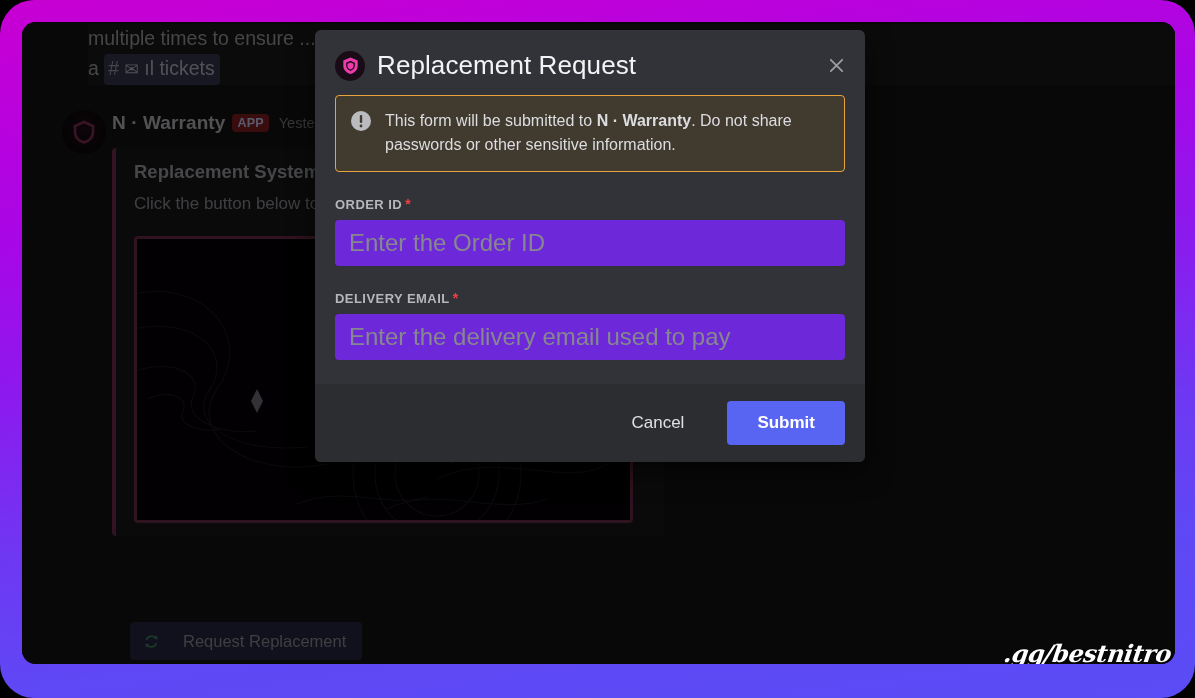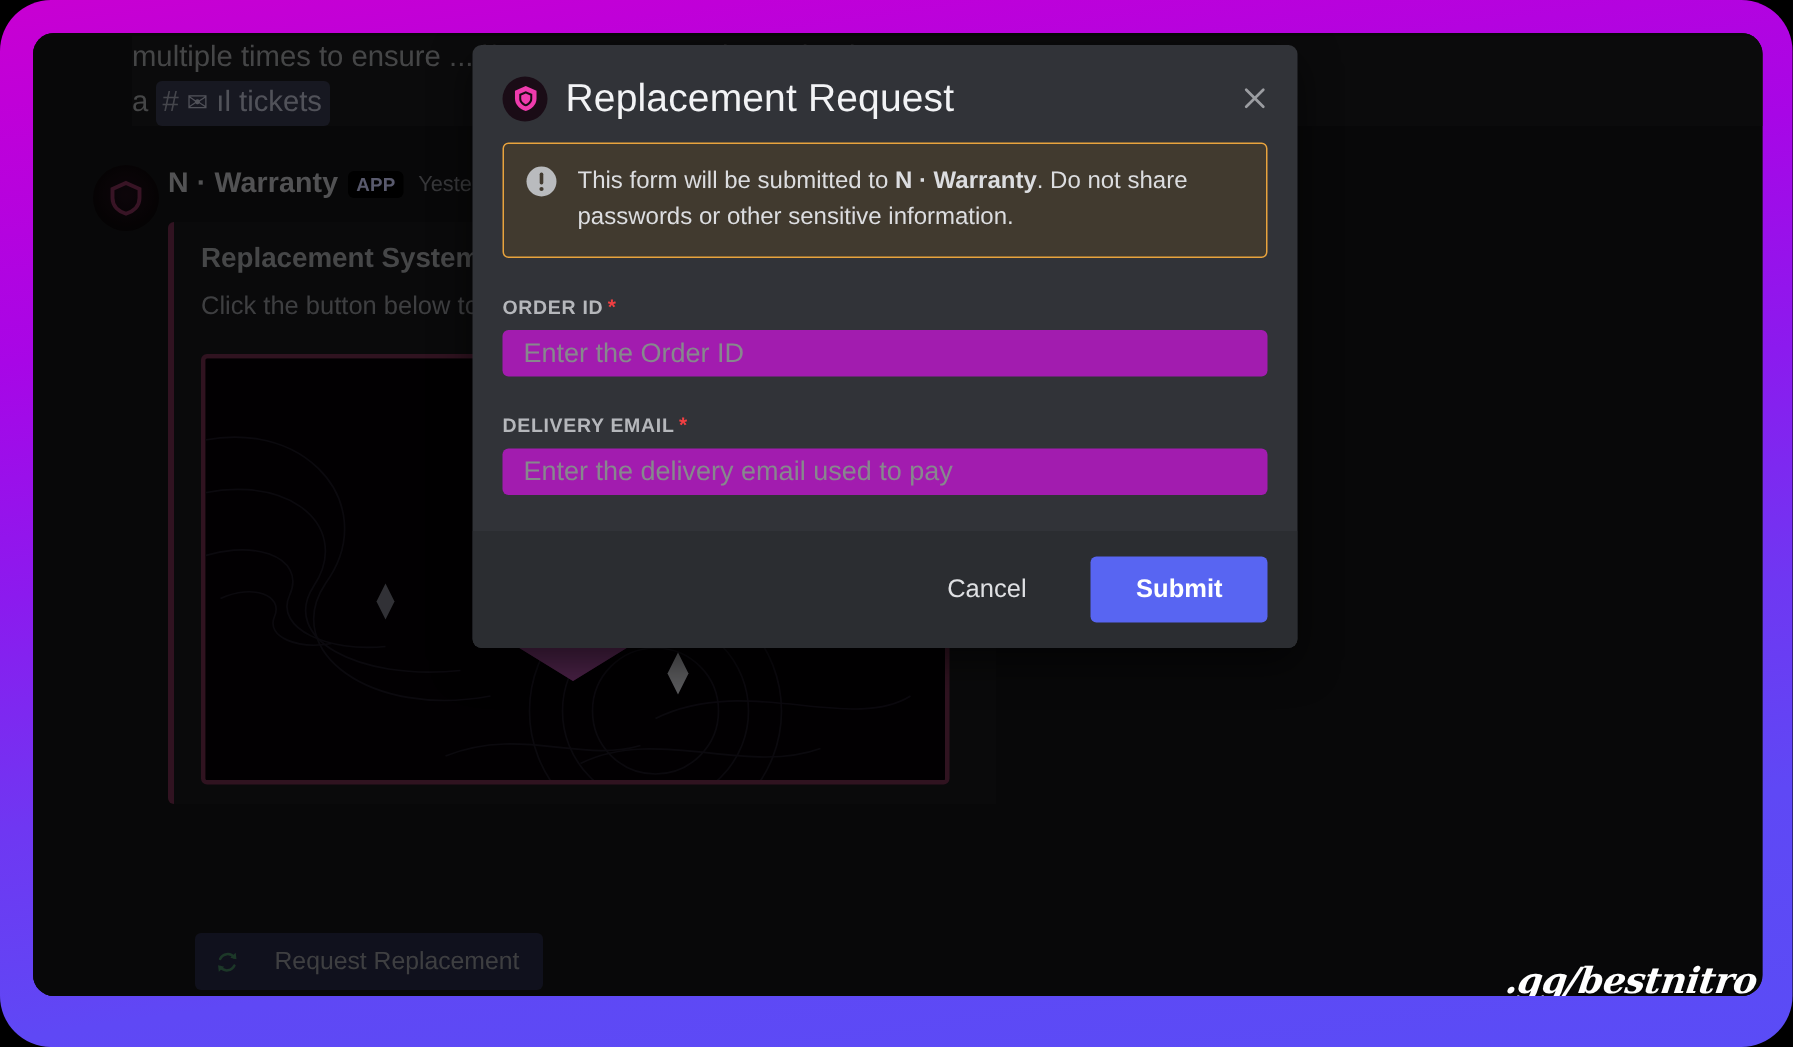--- a/index.html
+++ b/index.html
@@ -78,21 +78,21 @@
     border-radius: 50%;
     background: radial-gradient(circle at 50% 45%, #1d0d17 0%, #0c0709 70%, #070406 100%);
     display: flex; align-items: center; justify-content: center;
   }
 
   .msg-body { position: absolute; left: 70px; top: 0; right: 0; }
 
   .msg-head { display: flex; align-items: center; gap: 7px; height: 26px; }
   .author { color: #b6b7ba; font-size: 19px; font-weight: bold; letter-spacing: .1px; }
   .app-badge {
-    background: #000000;
+    background: #7f1d1d;
     color: #c5c8f2;
     font-size: 12.5px;
     font-weight: bold;
     border-radius: 4px;
     padding: 2px 5px 2px 5px;
     letter-spacing: .2px;
   }
   .stamp { color: #7a7b80; font-size: 14.5px; margin-left: 3px; }
 
   
@@ -208,26 +208,26 @@
     color: #b5b7bb;
     font-size: 13px;
     font-weight: bold;
     letter-spacing: .45px;
     margin: 24px 0 8px 0;
   }
   .req-star { color: #f23f42; font-size: 14px; margin-left: 3px; }
 
   .field-input {
     width: 100%;
-    height: 31px;
-    background: #a21caf;
+    height: 46px;
+    background: #6d28d9;
     border: none;
     border-radius: 4px;
     color: #dbdee1;
-    font-size: 18px;
+    font-size: 24px;
     font-family: inherit;
     padding: 0 14px;
   }
   .field-input::placeholder { color: #87888d; }
 
   .m-foot {
     background: #2b2d31;
     display: flex; align-items: center; justify-content: flex-end;
     gap: 10px;
     padding: 17px 20px;

